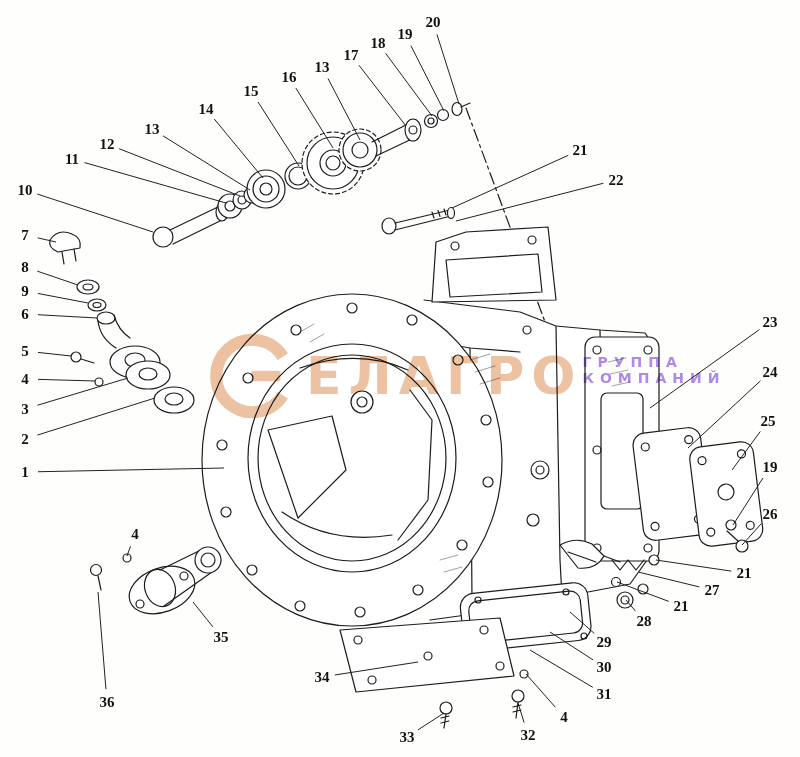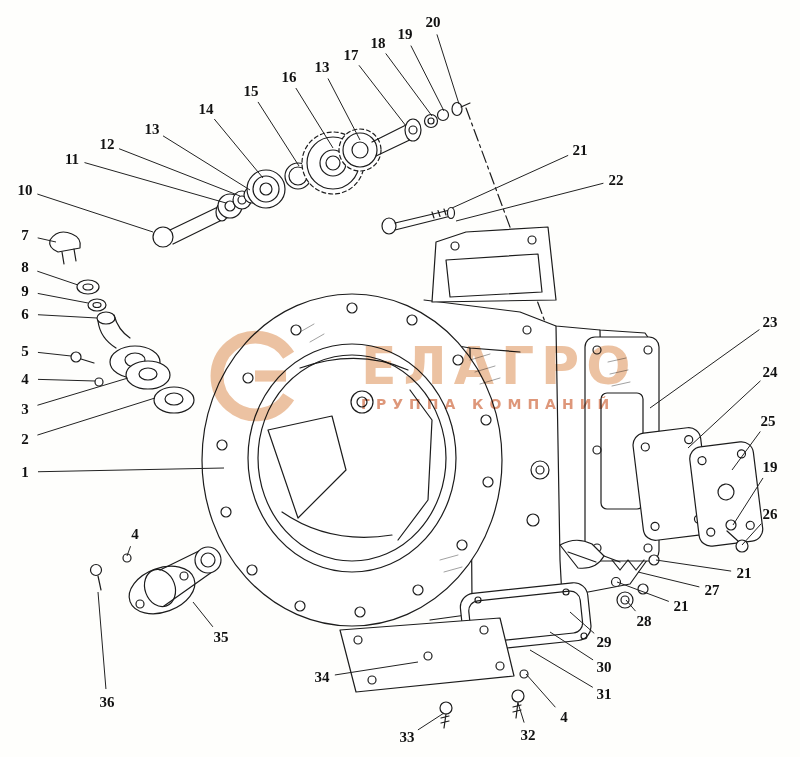--- a/index.html
+++ b/index.html
@@ -14,28 +14,28 @@
   #callout-layer line{stroke:#222;stroke-width:1;}
   #callout-layer text{
     font-family:"Liberation Serif", serif;font-weight:bold;font-size:15px;
     fill:#111;text-anchor:middle;
   }
   .watermark{
     position:absolute;left:205px;top:326px;z-index:2;
     display:flex;align-items:center;gap:8px;
     opacity:.55;mix-blend-mode:multiply;pointer-events:none;
   }
-  .wm-text{display:flex;flex-direction:column;margin-left:48px;}
+  .wm-text{display:flex;flex-direction:row;}
   .wm-line1{
     font-family:"DejaVu Sans", sans-serif;font-weight:bold;
     font-size:52px;letter-spacing:7px;line-height:1;color:#dd9055;
   }
   .wm-line2{
     font-family:"DejaVu Sans", sans-serif;font-weight:bold;
-    font-size:14px;letter-spacing:6px;color:#c2410c;margin-top:4px;
+    font-size:14px;letter-spacing:6px;color:#6d28d9;margin-top:4px;
   }
 </style>
 </head>
 <body>
 
 <div class="stage">
 
   <svg id="drawing" width="800" height="757" viewBox="0 0 800 757">
     <g stroke="#1c1c1c" stroke-width="1.2" fill="none" stroke-linejoin="round" stroke-linecap="round">
 

